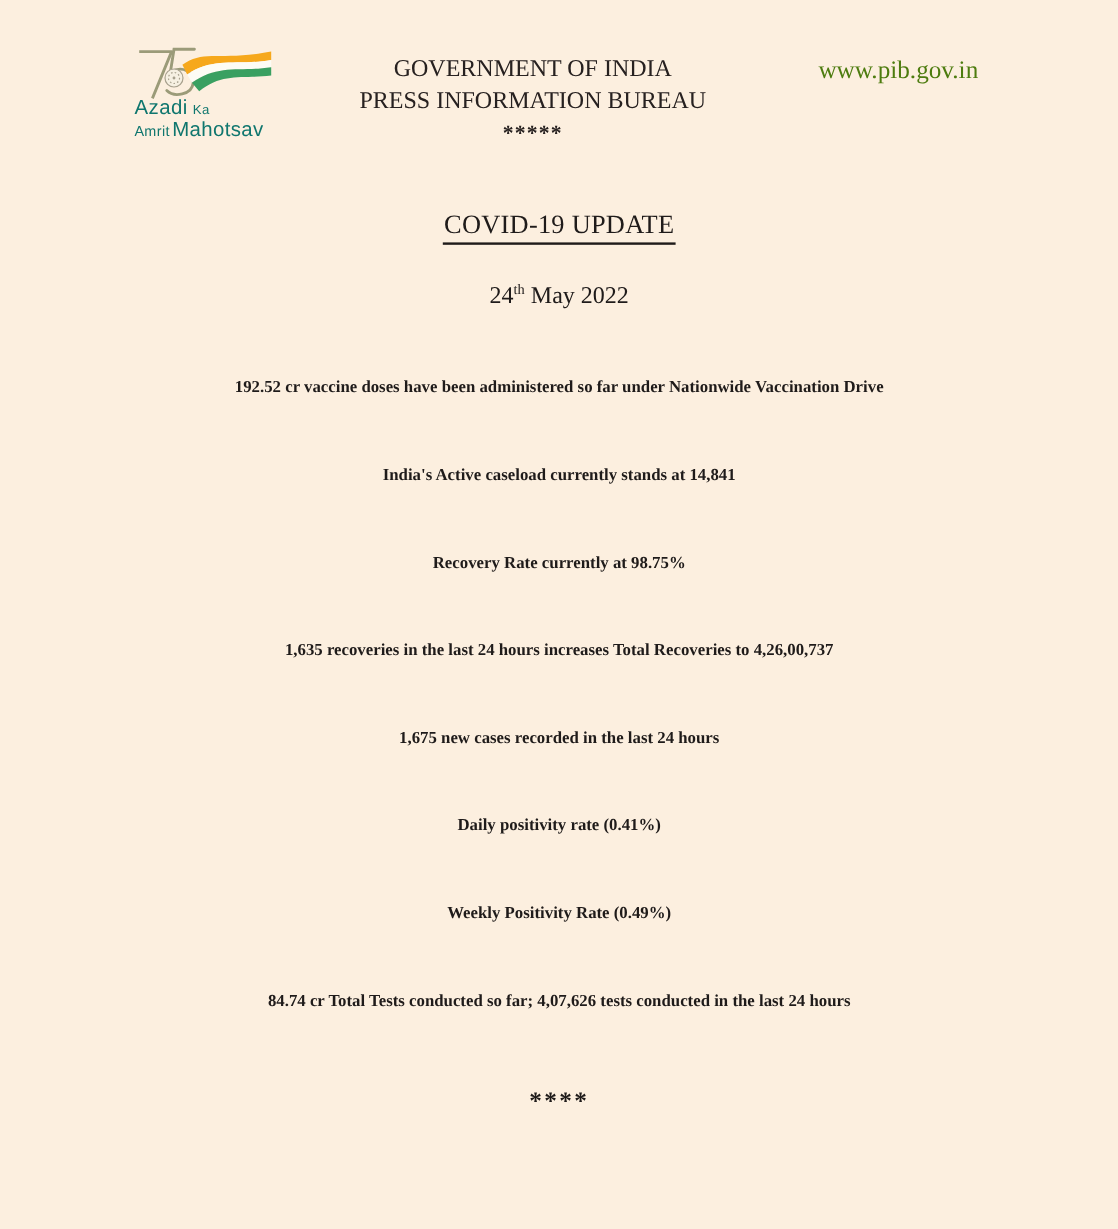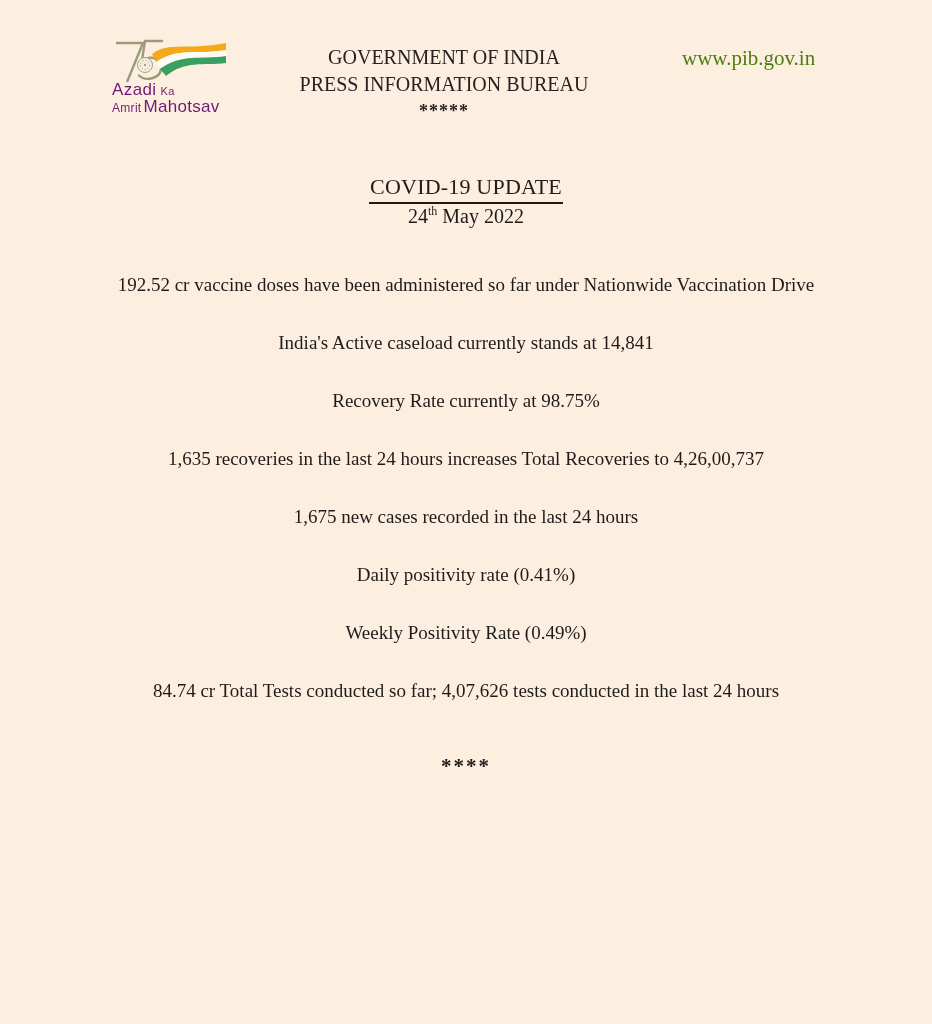--- a/index.html
+++ b/index.html
@@ -14,21 +14,21 @@
     background:#fcefdf;
     position:relative;
     overflow:hidden;
   }
   
   .header { position:relative; height:118px; }
   .logo {
     position:absolute; left:112px; top:36px;
     width:130px;
     font-family:"Liberation Sans", sans-serif;
-    color:#701a75;
+    color:#0f766e;
   }
   .logo svg { display:block; }
   .logo-line1 { font-size:17px; line-height:15px; letter-spacing:.4px; margin-top:-2px; }
   .logo-line1 .small { font-size:11px; margin-left:4px; }
   .logo-line2 { font-size:17px; line-height:16px; letter-spacing:.3px; }
   .logo-line2 .small { font-size:12px; margin-right:2px; }
   .header-center {
     position:absolute; left:244px; top:44px; width:400px;
     text-align:center; font-size:20px; line-height:27px;
     color:#272120;
@@ -39,27 +39,27 @@
     font-size:21px; color:#4d7c0f; text-decoration:none;
   }
   
   .main { text-align:center; color:#1f1b1a; }
   .title-wrap { margin-top:56px; }
   .title {
     display:inline-block;
     font-size:22px; font-weight:normal; letter-spacing:.2px;
     border-bottom:2px solid #1f1b1a; padding:0 1px 2px;
   }
-  .date-line { font-size:20px; }
+  .date-line { margin-top:30px; font-size:20px; }
   .date-line sup { font-size:12px; }
   .paragraphs { margin-top:42px; }
   .paragraphs p {
     max-width:800px;
     margin:0 auto 28px;
-    font-size:19px; font-weight:normal; line-height:30px;
+    font-size:14px; font-weight:bold; line-height:45px;
   }
   .footer-stars {
     margin-top:48px;
     font-size:21px; font-weight:bold; letter-spacing:2px;
     text-align:center;
   }
 </style>
 </head>
 <body>
 

